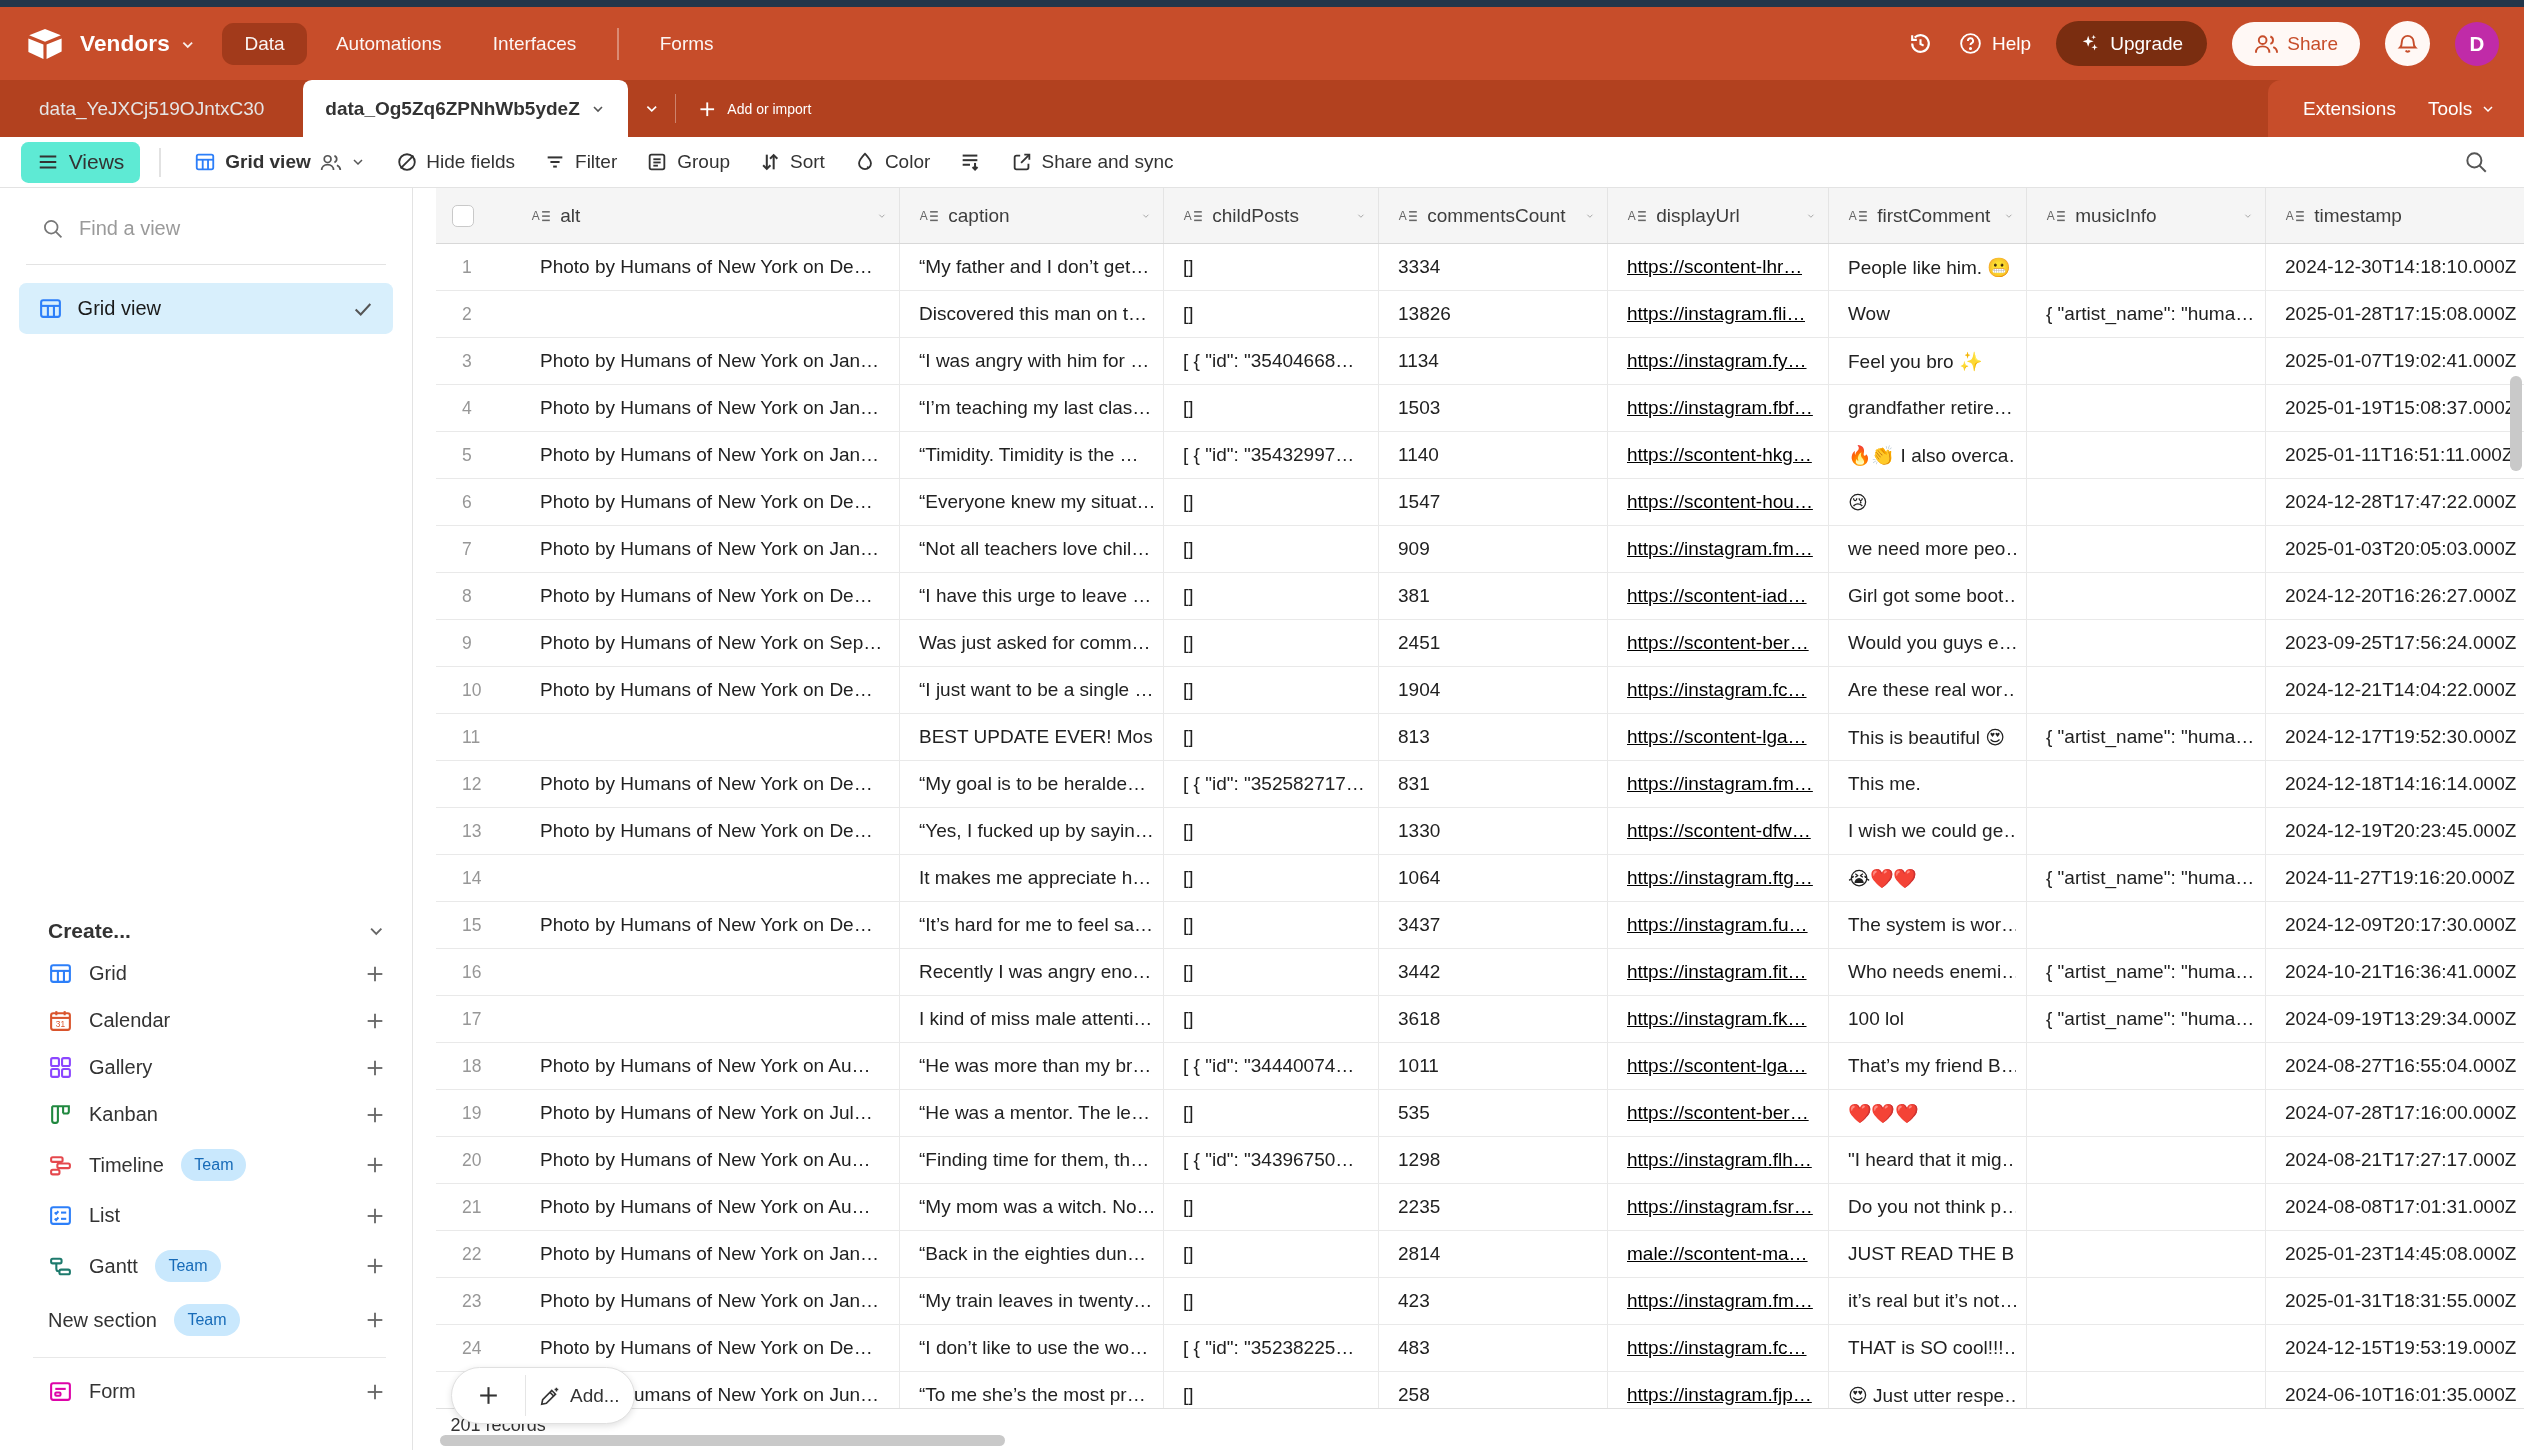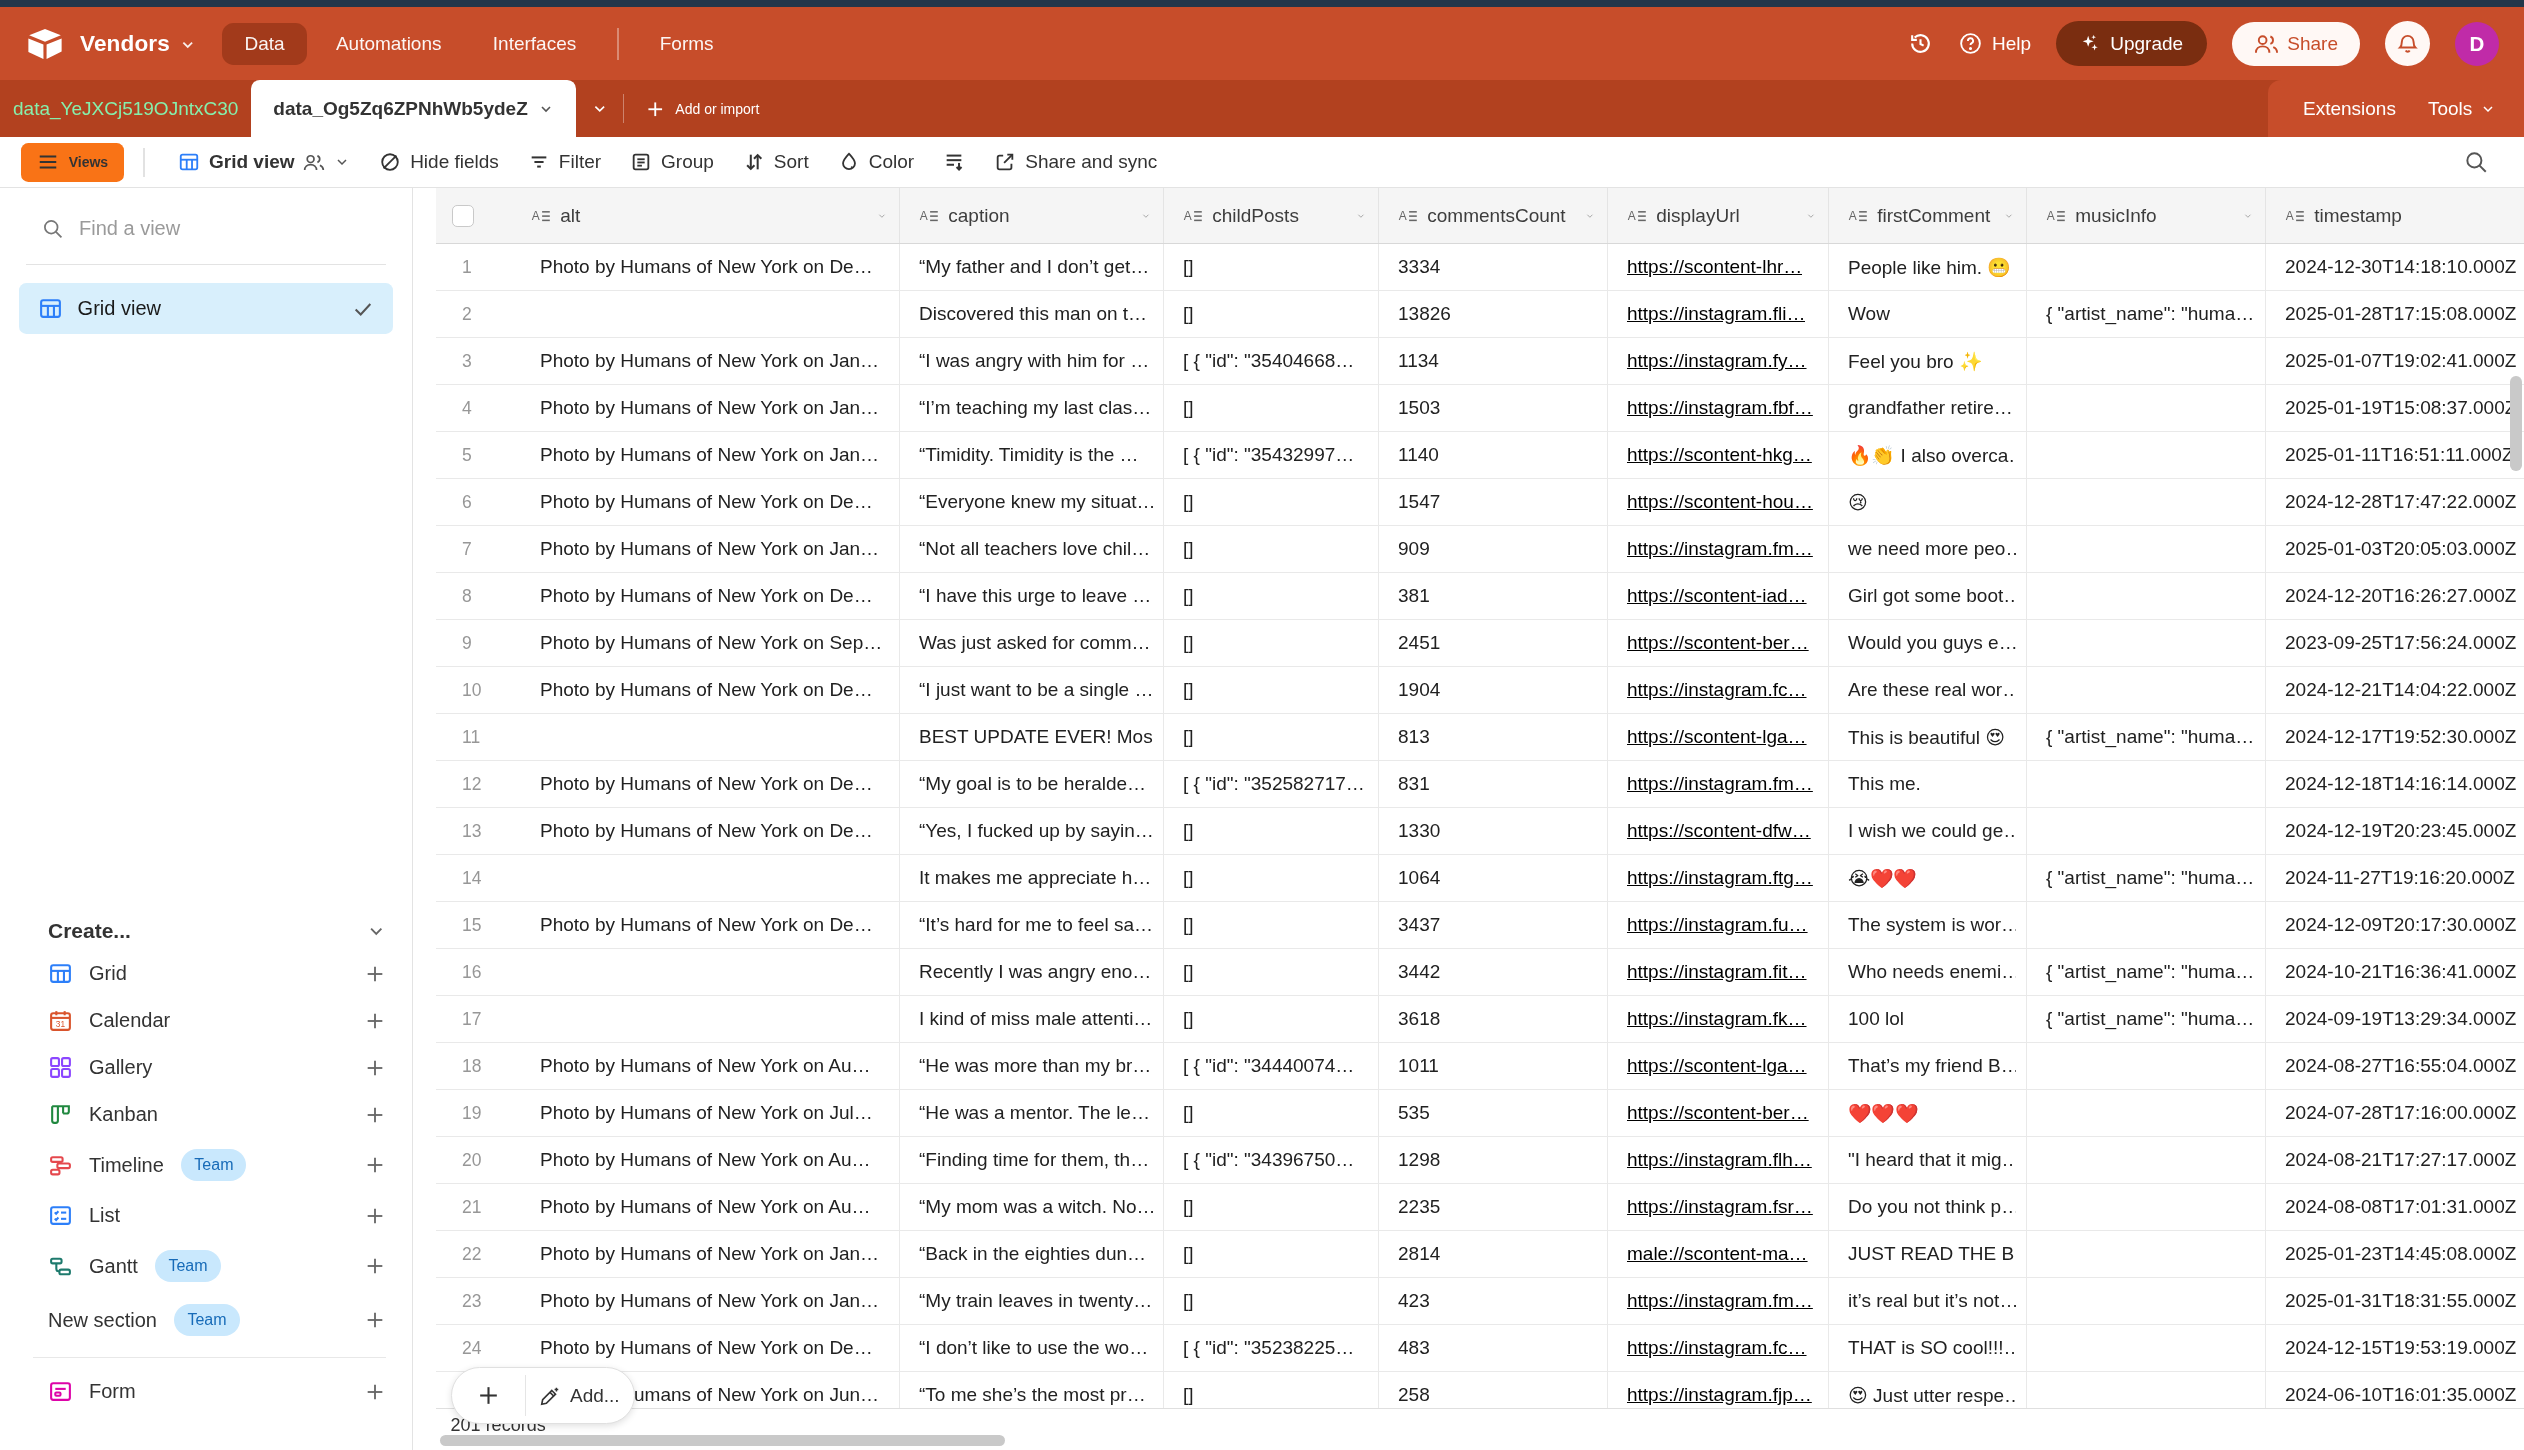--- a/index.html
+++ b/index.html
@@ -48,40 +48,40 @@
   }
 
   
   .tabbar { height:57px; background:#B2411F; display:flex; align-items:stretch; position:relative; }
   .tabbar-right {
     position:absolute; right:0; top:0; bottom:0; width:257px; background:#C74D2A;
     border-top-left-radius:13px; display:flex; align-items:center; gap:32px;
     padding-left:35px; color:#fff; font-size:19px;
   }
   .table-tab-inactive {
-    color:#86efac; font-size:19px; display:flex; align-items:center; padding:0 13px; cursor:pointer;
+    color:#e5e5e5; font-size:19px; display:flex; align-items:center; padding:0 39px; cursor:pointer;
   }
   .table-tab-active {
     background:#fff; color:#333; font-size:19px; font-weight:600;
     border-radius:8.8px 8.8px 0 0; display:flex; align-items:center; gap:10.2px;
     padding:0 22px; cursor:pointer;
   }
   .tab-mini-chevron { display:flex; align-items:center; padding:0 14.6px; cursor:pointer; }
   .tabbar-vdiv { width:1.5px; height:29px; background:rgba(255,255,255,.35); align-self:center; }
   .add-import { color:#fff; font-size:14px; display:flex; align-items:center; gap:10.2px; padding:0 20.5px; cursor:pointer; }
   .tools-item { display:flex; align-items:center; gap:7.3px; cursor:pointer; }
 
   
   .toolbar {
     height:51px; background:#fff; border-bottom:1.5px solid #E3E3E3;
     display:flex; align-items:center; padding:0 20.5px; gap:0;
   }
   .views-pill {
-    display:flex; align-items:center; gap:10.2px; background:#f97316; border-radius:7.3px;
-    padding:8.8px 16px; font-size:14px; font-weight:700; color:#333; cursor:pointer;
+    display:flex; align-items:center; gap:10.2px; background:#5eead4; border-radius:7.3px;
+    padding:8.8px 16px; font-size:21px; font-weight:400; color:#333; cursor:pointer;
   }
   .tb-vdiv { width:1.5px; height:29px; background:#E2E2E2; margin:0 19px; }
   .tb-item {
     display:flex; align-items:center; gap:8.8px; font-size:19px; color:#333;
     padding:7.3px 14.6px; border-radius:5.8px; cursor:pointer; white-space:nowrap;
   }
   .gridview-label { font-weight:600; }
   .toolbar-search { margin-left:auto; margin-right:16px; cursor:pointer; }
 
   

